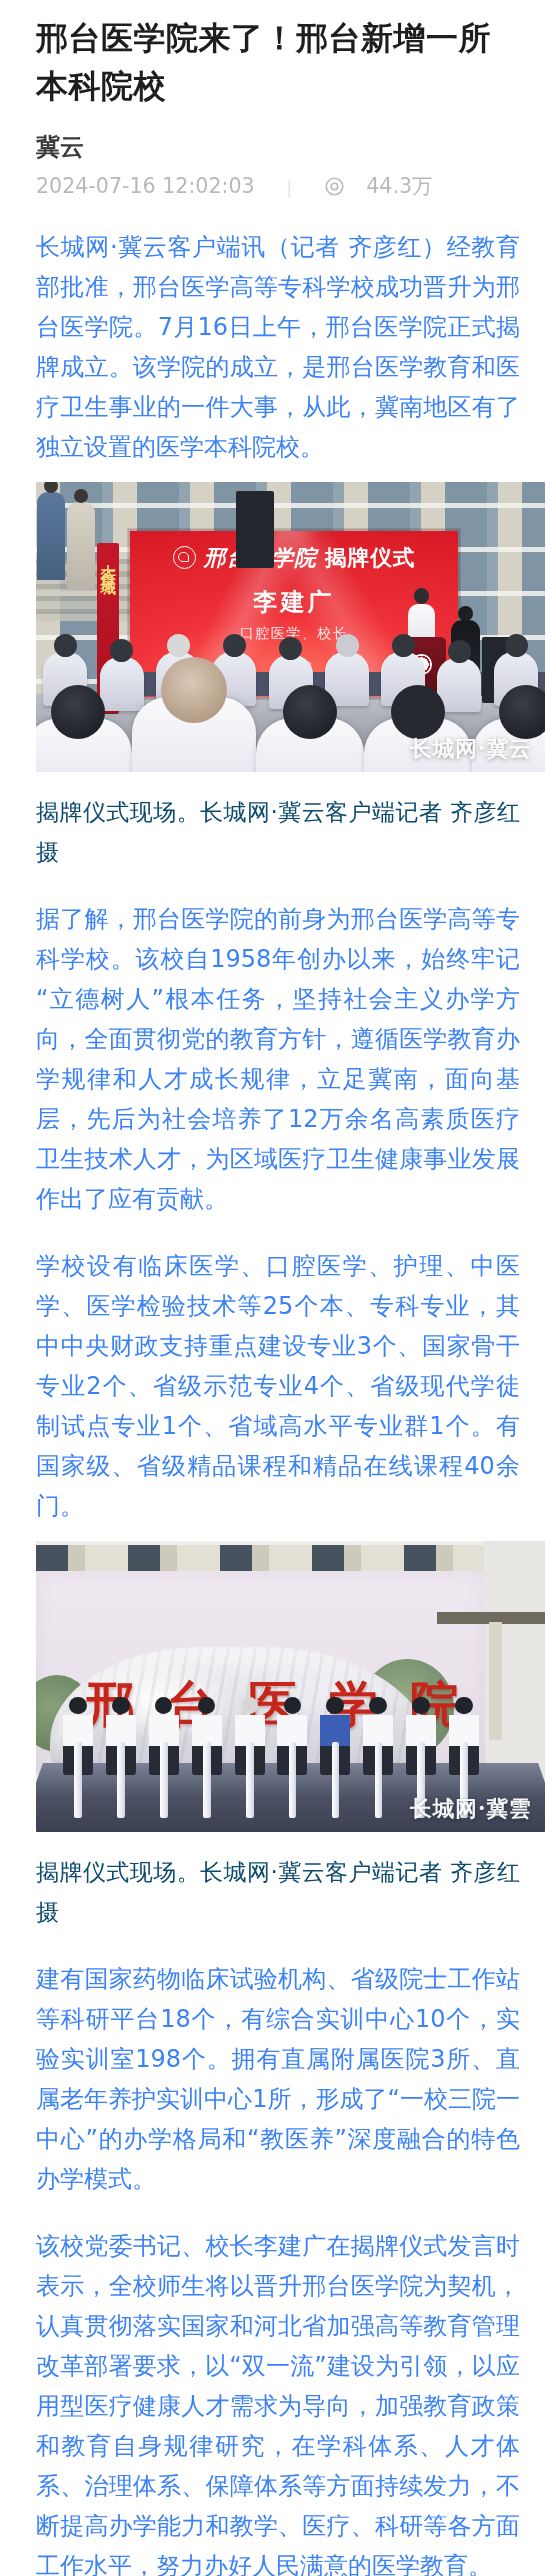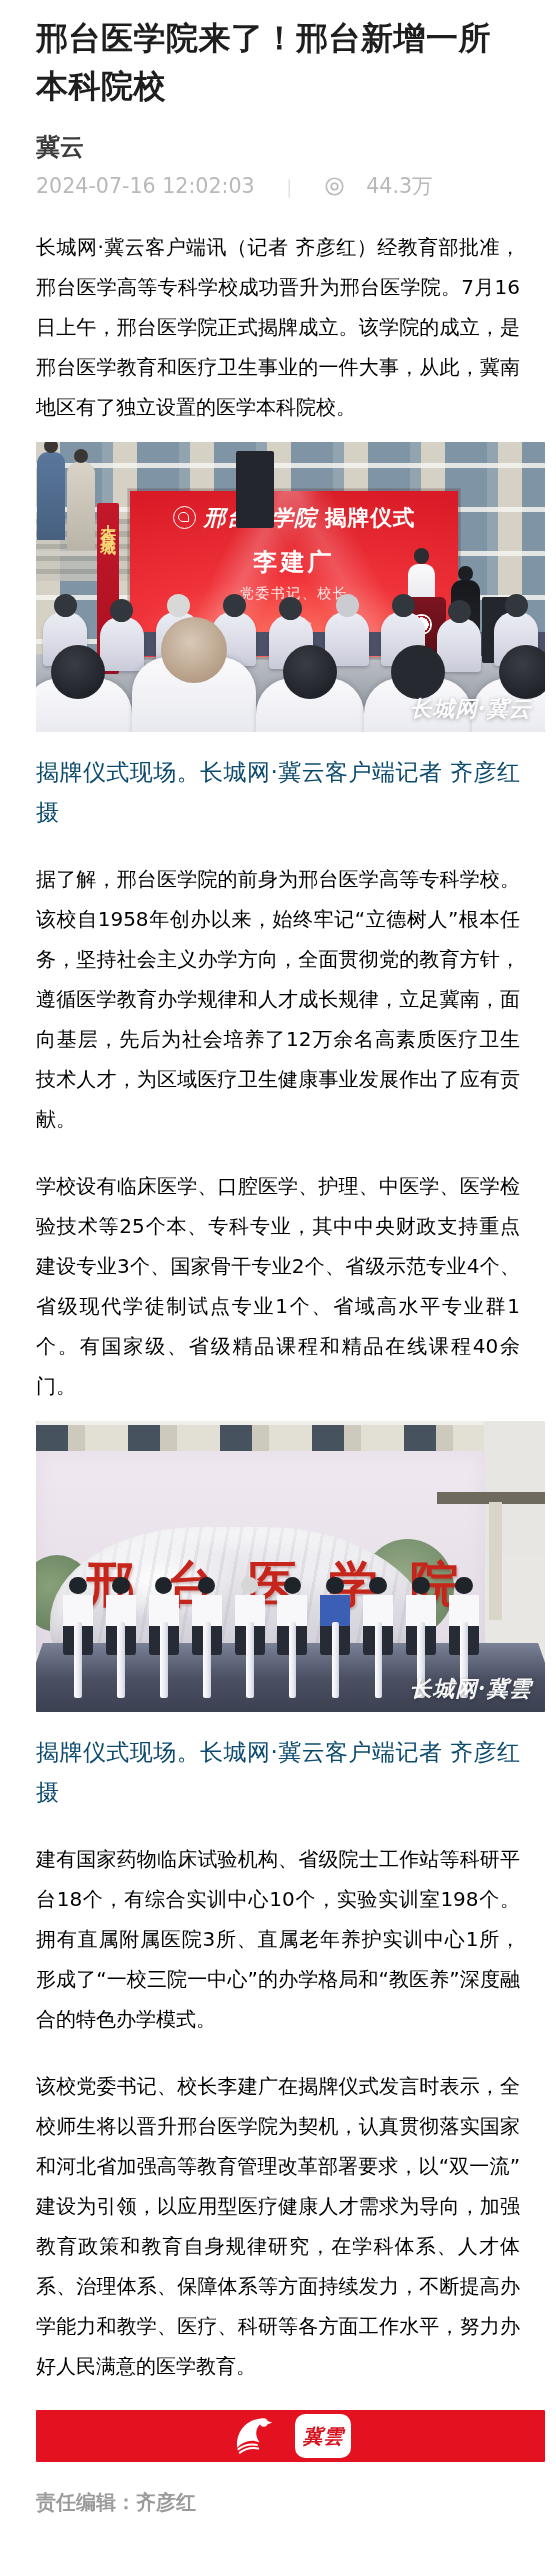--- a/index.html
+++ b/index.html
@@ -19,36 +19,36 @@
   .source-name{font-size:24px;font-weight:600;color:#3c3c3c;}
   .meta-row{
     margin-top:9.3px;display:flex;align-items:center;gap:20px;
     font-size:20.6px;color:#b9b9b9;
   }
   .meta-divider{color:#dcdcdc;font-size:18.5px;padding:0 5.2px;font-weight:300;}
   .eye-wrap{display:inline-flex;align-items:center;}
 
   
   .body-p{
-    margin:27px 0 0;font-size:20px;line-height:40px;color:#000000;
+    margin:27px 0 0;font-size:24px;line-height:40px;color:#3b82f6;
     text-align:justify;word-break:break-all;
   }
   .caption{
     margin:20.6px 0 0;font-size:23px;line-height:40px;color:#0c4a6e;
     text-align:justify;word-break:break-all;
   }
 
   
   .photo{
     margin:14.4px 0 0;width:509px;position:relative;overflow:hidden;
     border-radius:1px;background:#cfd3cd;
   }
   .wm{
     position:absolute;right:13.4px;bottom:8.2px;z-index:9;
-    color:rgba(255,255,255,.95);font-size:21.6px;font-weight:700;font-style:italic;
+    color:rgba(255,255,255,.95);font-size:21.6px;font-weight:700;
     letter-spacing:1px;text-shadow:0 1px 4.1px rgba(0,0,0,.35);
     font-family:"DejaVu Serif","Liberation Serif",serif;
   }
 
   
   .p1{height:290px;}
   .p1-building{
     position:absolute;inset:0;
     background:
       repeating-linear-gradient(0deg, rgba(245,244,240,.85) 0 5.2px, rgba(0,0,0,0) 5.2px 44px),
@@ -274,21 +274,21 @@
     <div class="p1-banner">
       <span class="p1-banner-text">太行泉城</span>
     </div>
     <div class="p1-screen">
       <div class="scr-title">
         <span class="scr-logo"></span>
         <span class="fancy">邢台医学院</span>
         <span>揭牌仪式</span>
       </div>
       <div class="scr-name">李建广</div>
-      <div class="scr-role">党委书记、校长</div>
+      <div class="scr-role">口腔医学、校长</div>
       <div class="scr-loc">河北·邢台</div>
       <div class="scr-date">2024年7月16日</div>
     </div>
     <div class="p1-speaker-box sb-l"></div>
     <div class="p1-speaker-box sb-r"></div>
     <div class="p1-skirt"></div>
     <div class="p1-stage"></div>
     <div class="p1-presenter"></div>
     <div class="p1-podium"></div>
     <div class="p1-suitman"></div>

